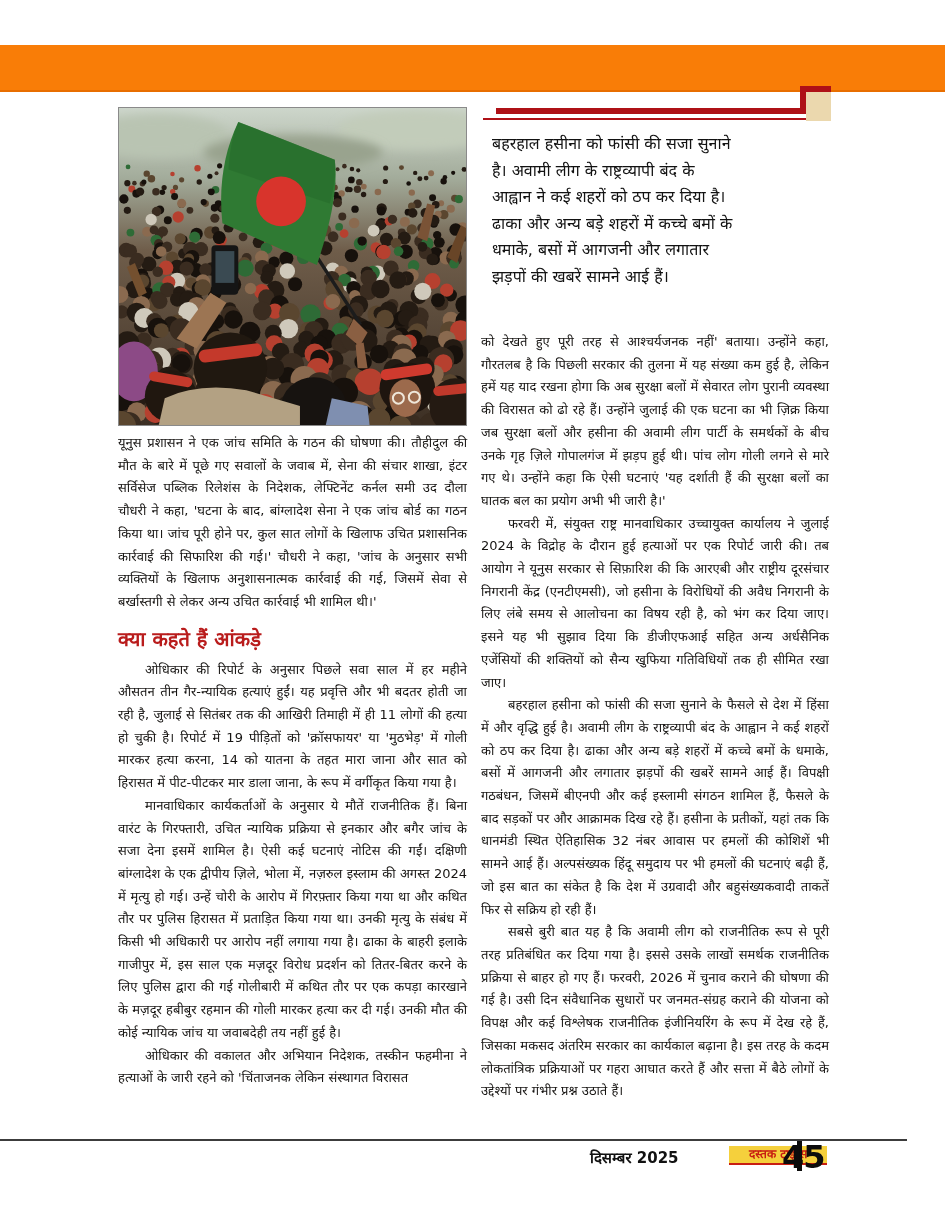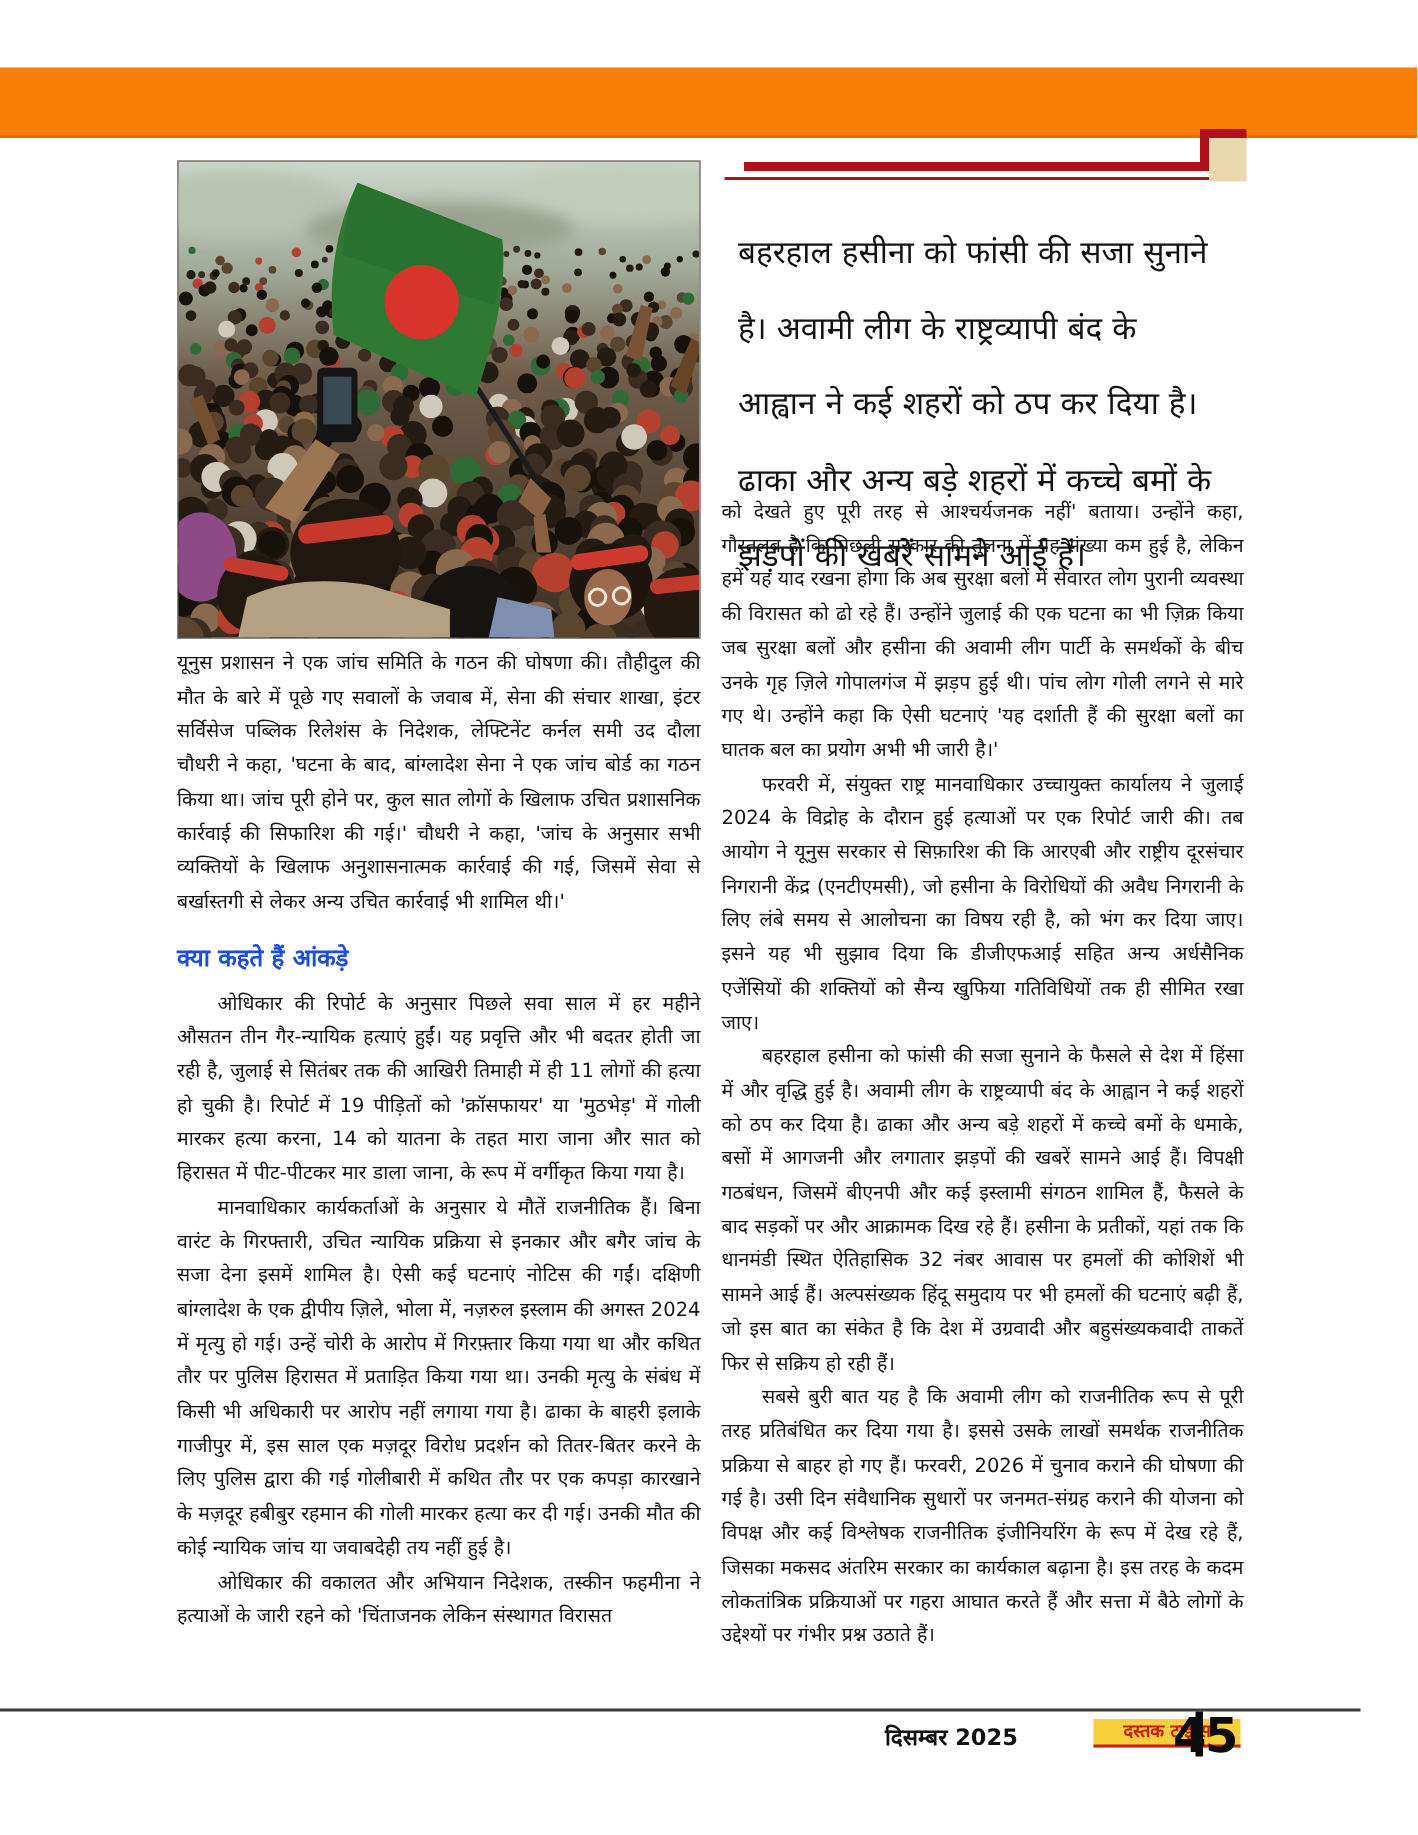--- a/index.html
+++ b/index.html
@@ -22,25 +22,25 @@
 
   
   .photo{position:absolute;left:118px;top:107px;width:349px;height:319px;border:1px solid #8a8a8a;box-sizing:border-box;background:#6b5847;}
   .photo svg{display:block;width:100%;height:100%;}
 
   
   .leftcol{position:absolute;left:118px;top:432px;width:349px;}
   .rightbody{position:absolute;left:481px;top:331px;width:348px;}
   .body-para{margin:0;font-size:13px;line-height:22.7px;text-align:justify;color:var(--ink);}
   .indent{text-indent:27px;}
-  .section-heading{margin:13px 0 8px 0;font-size:16px;font-weight:bold;line-height:24px;color:#1d4ed8;}
+  .section-heading{margin:13px 0 8px 0;font-size:20px;font-weight:bold;line-height:24px;color:#b91c1c;}
 
   
   .pullquote{position:absolute;left:492px;top:131px;width:345px;}
-  .pullquote .pq-line{font-size:21px;line-height:26.6px;white-space:nowrap;color:#121212;margin-top:24px;}
+  .pullquote .pq-line{font-size:16px;line-height:26.6px;white-space:nowrap;color:#121212;}
 
   
   .footer-rule{position:absolute;left:0;top:1139px;width:907px;height:2px;background:#3c3c3c;}
   .footer-date{position:absolute;left:590px;top:1147px;width:130px;text-align:left;font-weight:bold;font-size:15px;color:#111;}
   .footer-logo{position:absolute;left:729px;top:1146px;height:17px;line-height:16px;padding:0 20px;background:var(--logo_yellow);color:var(--logo_red);font-weight:bold;font-size:12px;border-bottom:2px solid var(--logo_red);white-space:nowrap;}
   .footer-bar{position:absolute;left:797px;top:1141px;width:5px;height:30px;background:#0c0c0c;}
   .footer-page{position:absolute;left:782px;top:1138px;font-weight:bold;font-size:32px;color:#0c0c0c;letter-spacing:-1px;}
 </style>
 </head>
 <body>
@@ -648,20 +648,21 @@
       <path d="M40,319 L46,292 Q80,276 128,284 L182,300 L182,319 Z" fill="#b3a183"></path>
       <path d="M208,319 L214,292 250,300 252,319 Z" fill="#7f8fb0"></path>
     </svg>
   </div>
 
   <div class="pullquote">
     <div class="pq-line">बहरहाल हसीना को फांसी की सजा सुनाने</div>
     <div class="pq-line">है। अवामी लीग के राष्ट्रव्यापी बंद के</div>
     <div class="pq-line">आह्वान ने कई शहरों को ठप कर दिया है।</div>
     <div class="pq-line">ढाका और अन्य बड़े शहरों में कच्चे बमों के</div>
+    <div class="pq-line">धमाके, बसों में आगजनी और लगातार</div>
     <div class="pq-line">झड़पों की खबरें सामने आई हैं।</div>
   </div>
 
   <div class="leftcol">
     <p class="body-para">यूनुस प्रशासन ने एक जांच समिति के गठन की घोषणा की। तौहीदुल की मौत के बारे में पूछे गए सवालों के जवाब में, सेना की संचार शाखा, इंटर सर्विसेज पब्लिक रिलेशंस के निदेशक, लेफ्टिनेंट कर्नल समी उद दौला चौधरी ने कहा, 'घटना के बाद, बांग्लादेश सेना ने एक जांच बोर्ड का गठन किया था। जांच पूरी होने पर, कुल सात लोगों के खिलाफ उचित प्रशासनिक कार्रवाई की सिफारिश की गई।' चौधरी ने कहा, 'जांच के अनुसार सभी व्यक्तियों के खिलाफ अनुशासनात्मक कार्रवाई की गई, जिसमें सेवा से बर्खास्तगी से लेकर अन्य उचित कार्रवाई भी शामिल थी।'</p>
     <h3 class="section-heading">क्या कहते हैं आंकड़े</h3>
     <p class="body-para indent">ओधिकार की रिपोर्ट के अनुसार पिछले सवा साल में हर महीने औसतन तीन गैर-न्यायिक हत्याएं हुईं। यह प्रवृत्ति और भी बदतर होती जा रही है, जुलाई से सितंबर तक की आखिरी तिमाही में ही 11 लोगों की हत्या हो चुकी है। रिपोर्ट में 19 पीड़ितों को 'क्रॉसफायर' या 'मुठभेड़' में गोली मारकर हत्या करना, 14 को यातना के तहत मारा जाना और सात को हिरासत में पीट-पीटकर मार डाला जाना, के रूप में वर्गीकृत किया गया है।</p>
     <p class="body-para indent">मानवाधिकार कार्यकर्ताओं के अनुसार ये मौतें राजनीतिक हैं। बिना वारंट के गिरफ्तारी, उचित न्यायिक प्रक्रिया से इनकार और बगैर जांच के सजा देना इसमें शामिल है। ऐसी कई घटनाएं नोटिस की गईं। दक्षिणी बांग्लादेश के एक द्वीपीय ज़िले, भोला में, नज़रुल इस्लाम की अगस्त 2024 में मृत्यु हो गई। उन्हें चोरी के आरोप में गिरफ़्तार किया गया था और कथित तौर पर पुलिस हिरासत में प्रताड़ित किया गया था। उनकी मृत्यु के संबंध में किसी भी अधिकारी पर आरोप नहीं लगाया गया है। ढाका के बाहरी इलाके गाजीपुर में, इस साल एक मज़दूर विरोध प्रदर्शन को तितर-बितर करने के लिए पुलिस द्वारा की गई गोलीबारी में कथित तौर पर एक कपड़ा कारखाने के मज़दूर हबीबुर रहमान की गोली मारकर हत्या कर दी गई। उनकी मौत की कोई न्यायिक जांच या जवाबदेही तय नहीं हुई है।</p>
     <p class="body-para indent">ओधिकार की वकालत और अभियान निदेशक, तस्कीन फहमीना ने हत्याओं के जारी रहने को 'चिंताजनक लेकिन संस्थागत विरासत</p>
   </div>

